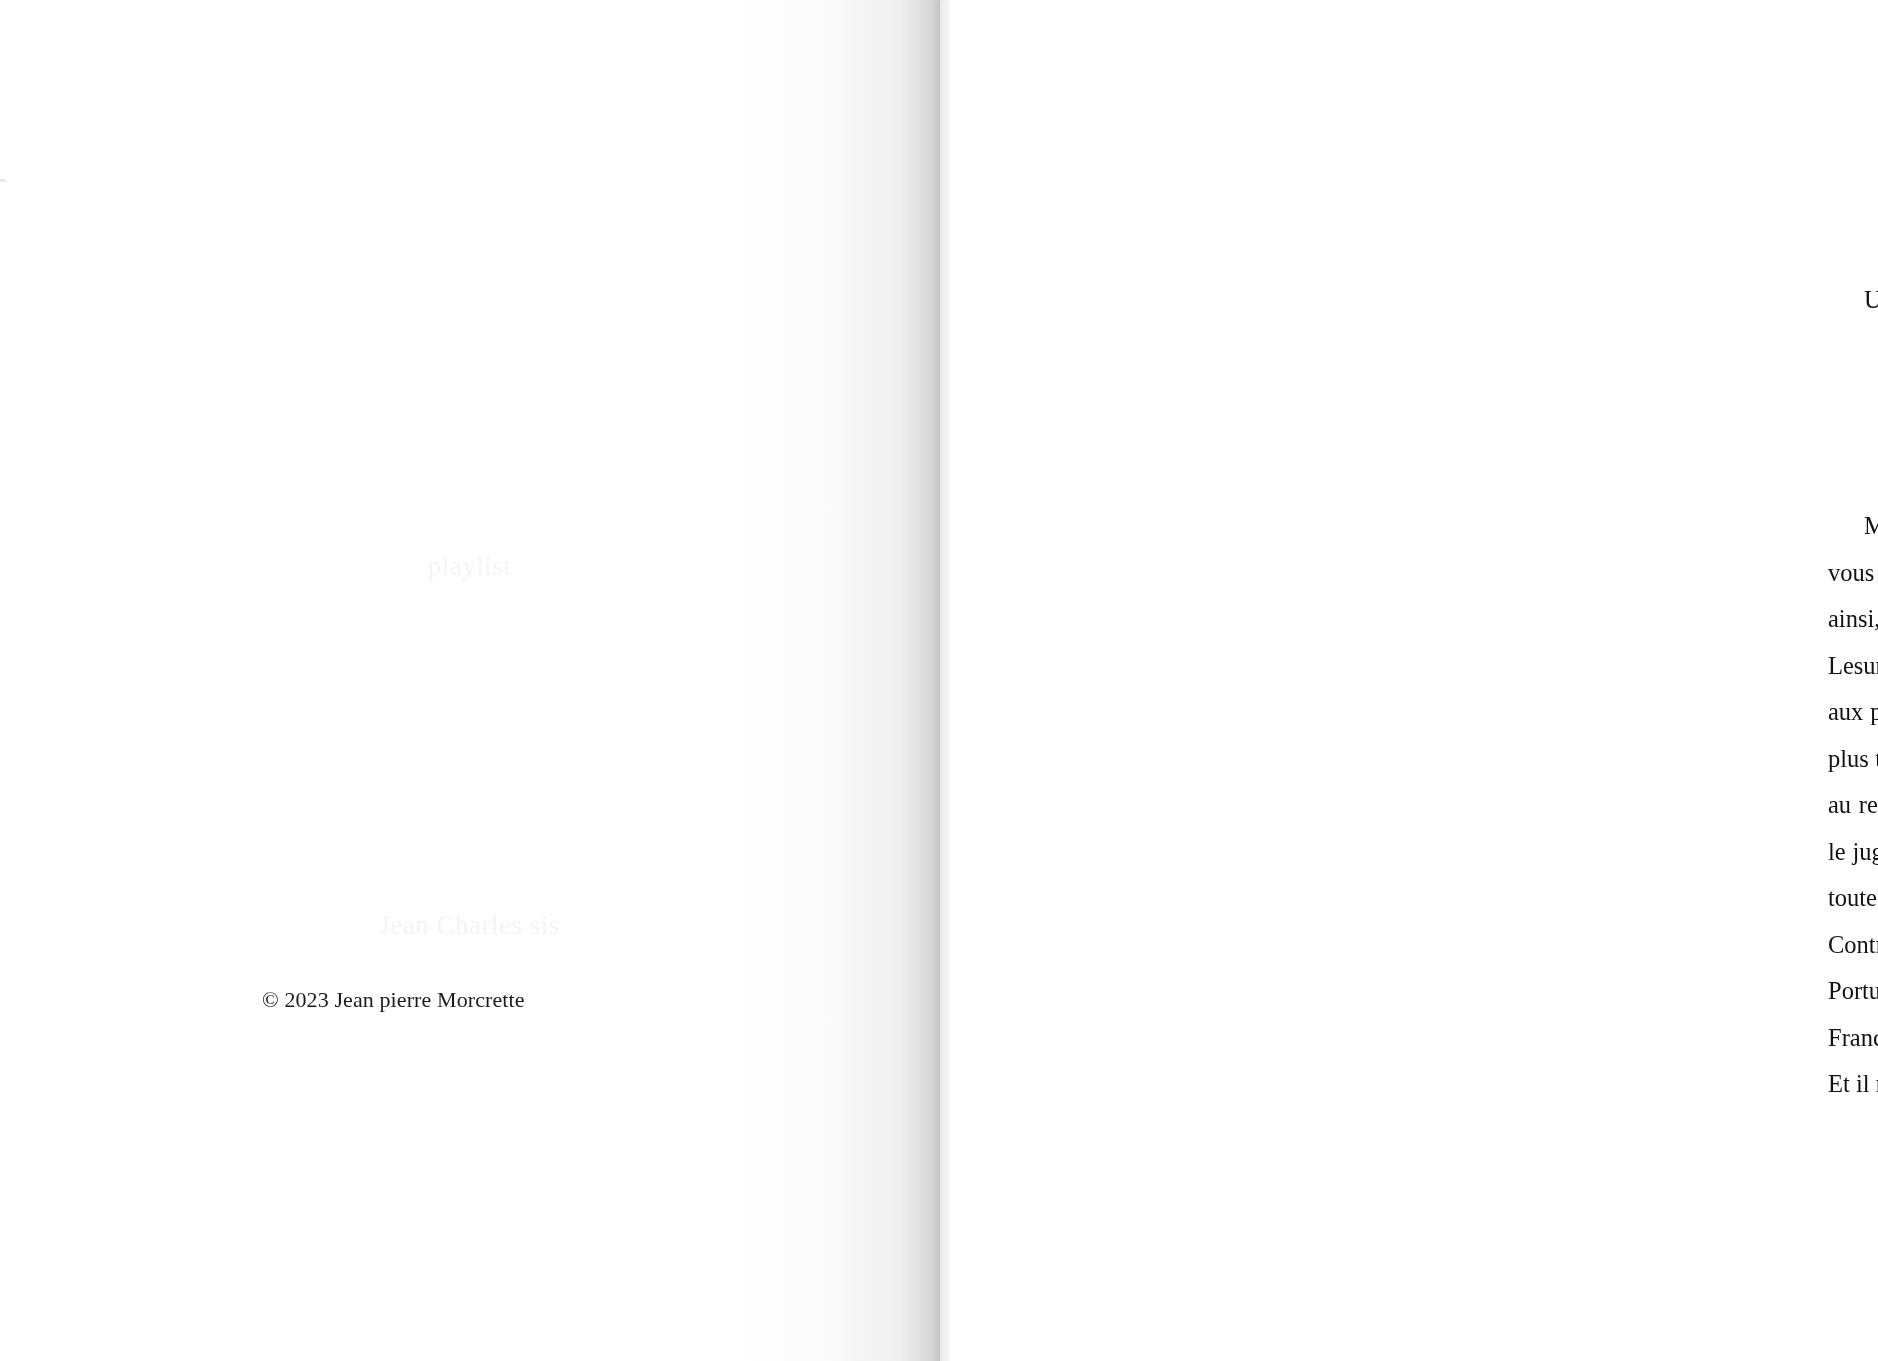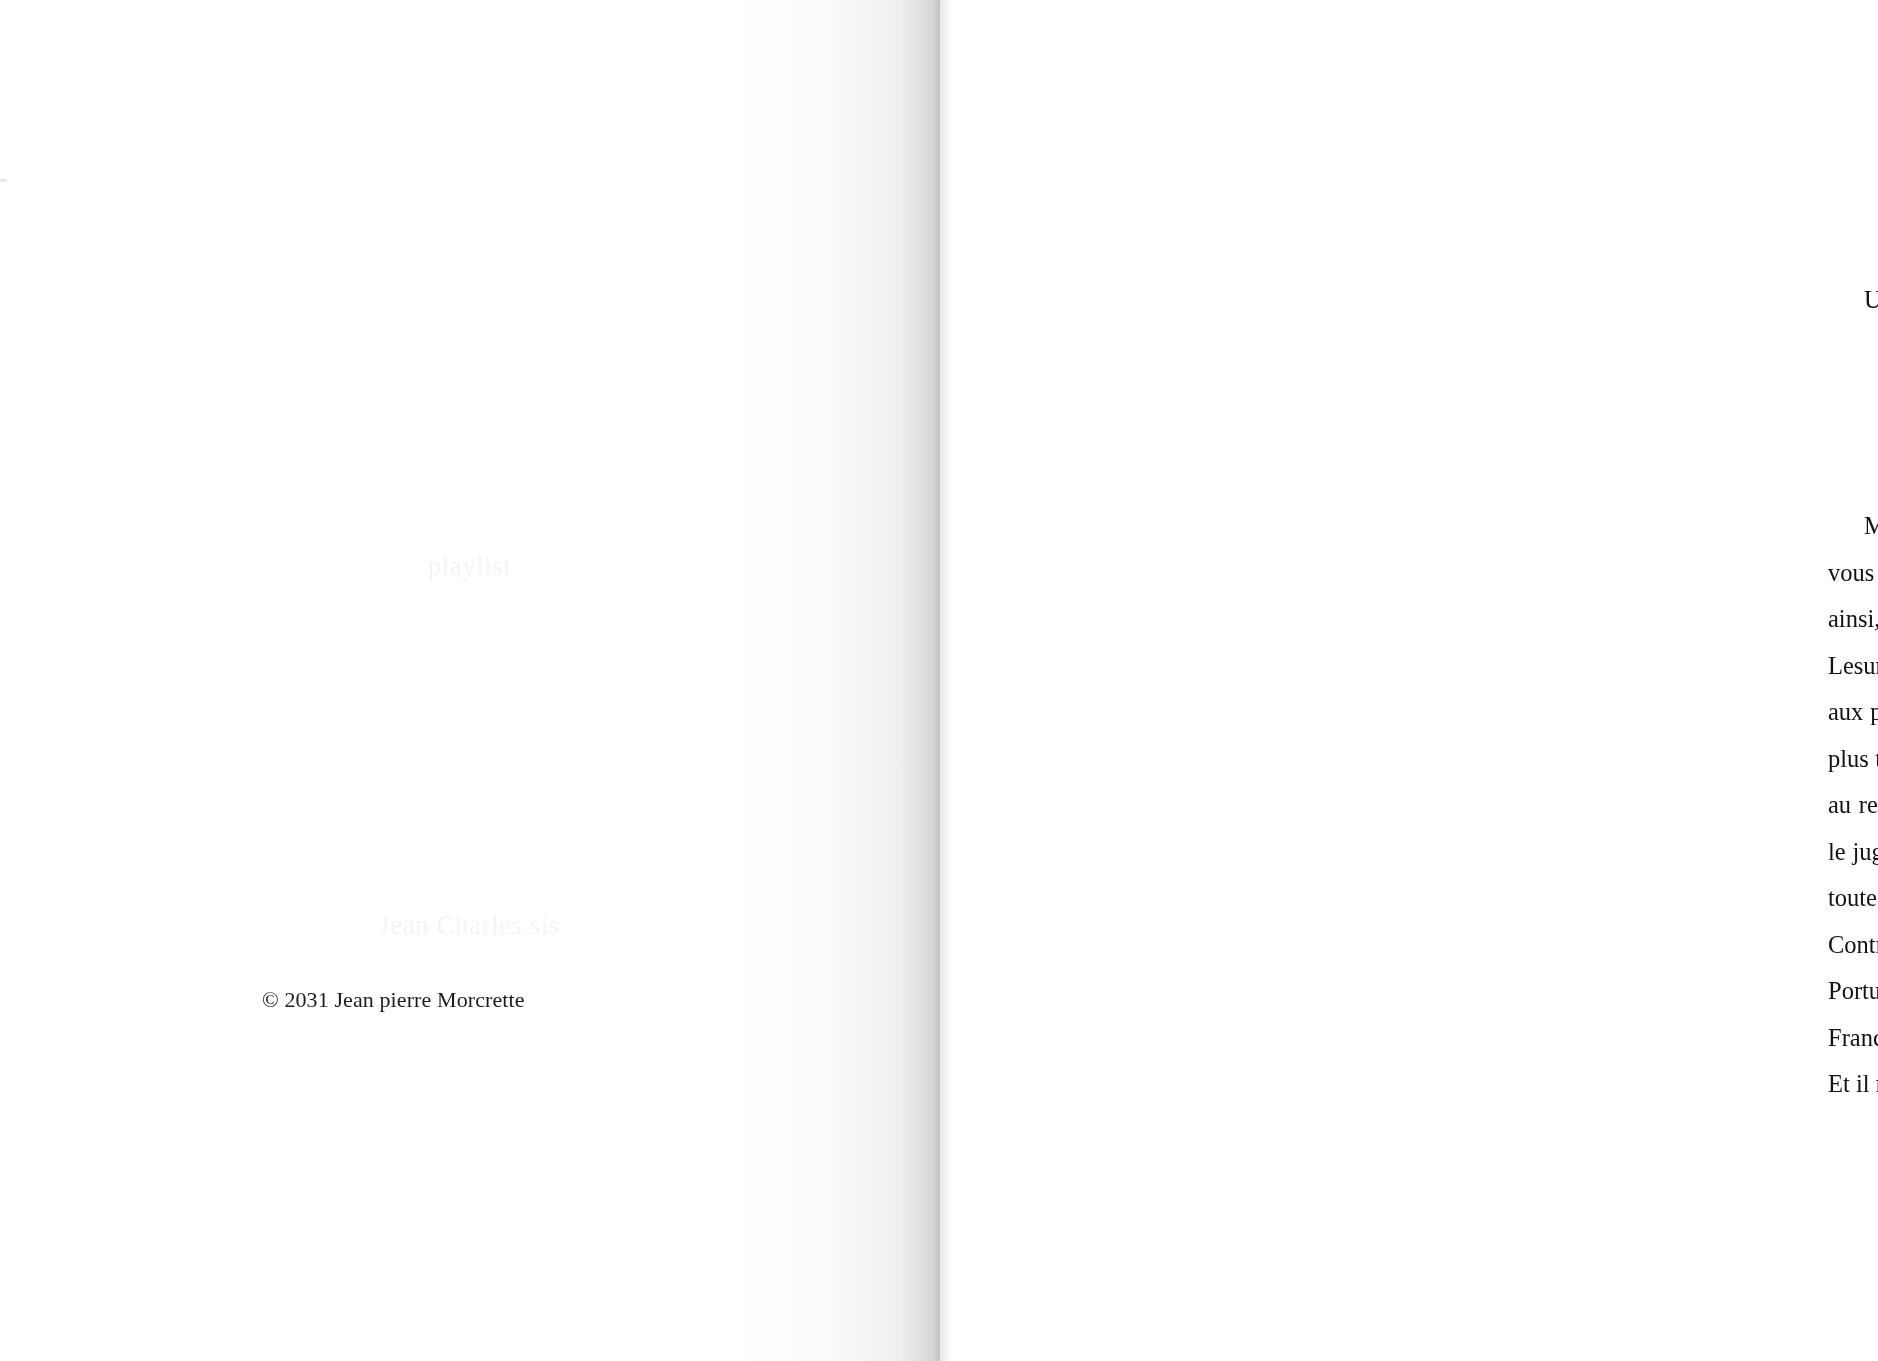--- a/index.html
+++ b/index.html
@@ -111,21 +111,21 @@
 </style>
 </head>
 <body>
 
 <div class="spread">
 
   <div class="page page-left">
     <div class="tiny-mark"></div>
     <div class="watermark watermark-1">playlist</div>
     <div class="watermark watermark-2">Jean Charles sis</div>
-    <div class="copyright">© 2031 Jean pierre Morcrette</div>
+    <div class="copyright">© 2023 Jean pierre Morcrette</div>
   </div>
 
   <div class="page page-right">
     <div class="chapter-title">Une disparition à Lisbonne*</div>
     <div class="body-text">Monsieur Lesur, vous allez reprendre calmement sans vous énerver. Des détails vont revenir, on ne disparaît pas ainsi, d’ailleurs, nous avons lancé un avis de recherche. Lesur raconte son histoire dix fois déjà : à l’ambassade, aux policiers, au commissaire, et maintenant, une semaine plus tard, il la répète à un certain de Campos, petit homme au regard perçant et à la chevelure grise. D’entrée de jeu, le juge avait précisé qu’il était né à Paris, où il avait passé toute sa jeunesse. Sa retraite approchait, encore trois ans. Contrairement aux pensionnés français qui s’installent au Portugal, il n’aurait pas les moyens, hélas, d’aller vivre en France. Lesur rabâchait son incroyable récit à cet homme. Et il ne s’énervait pas.</div>
 
   </div>
 
   <div class="gutter-shadow"></div>
 </div>

